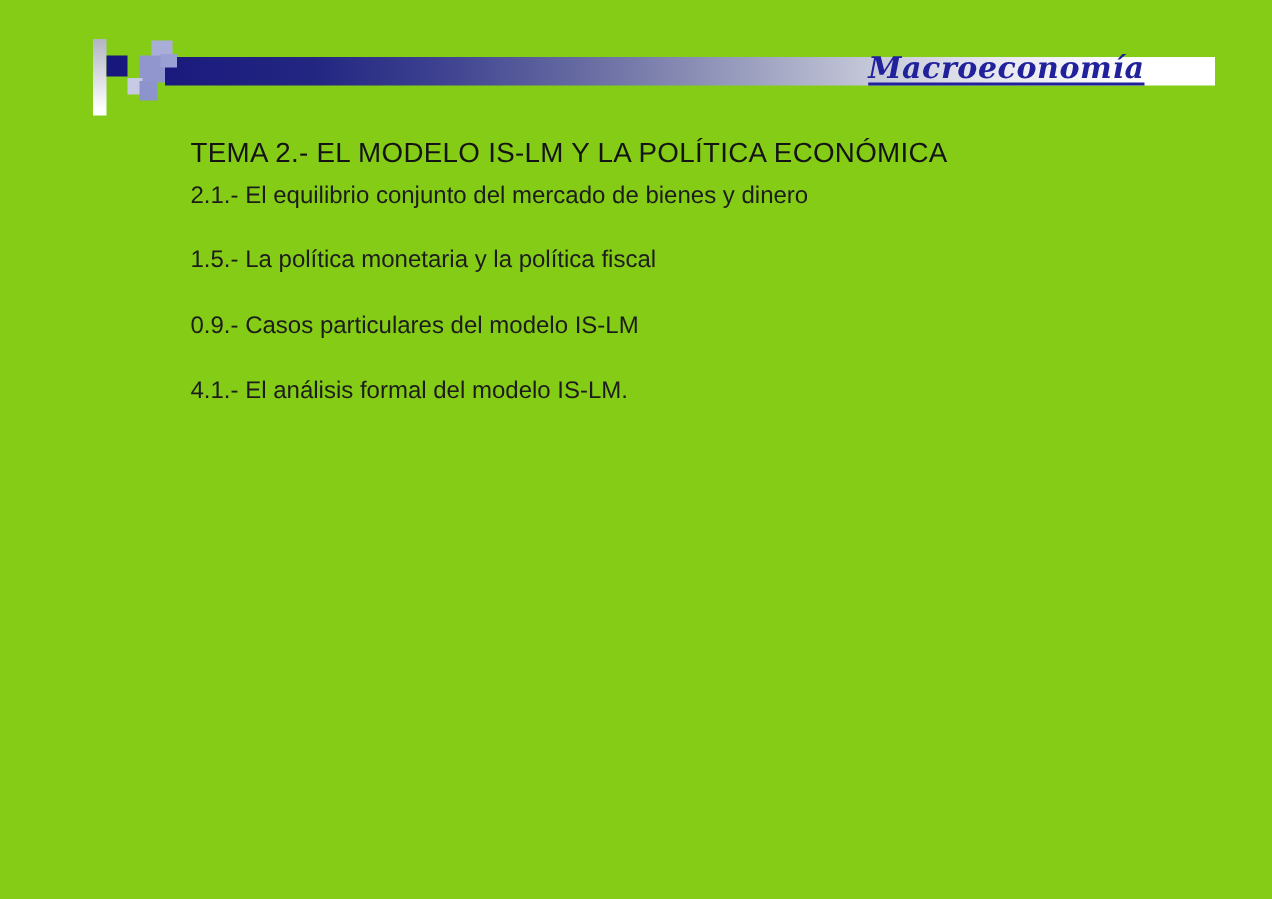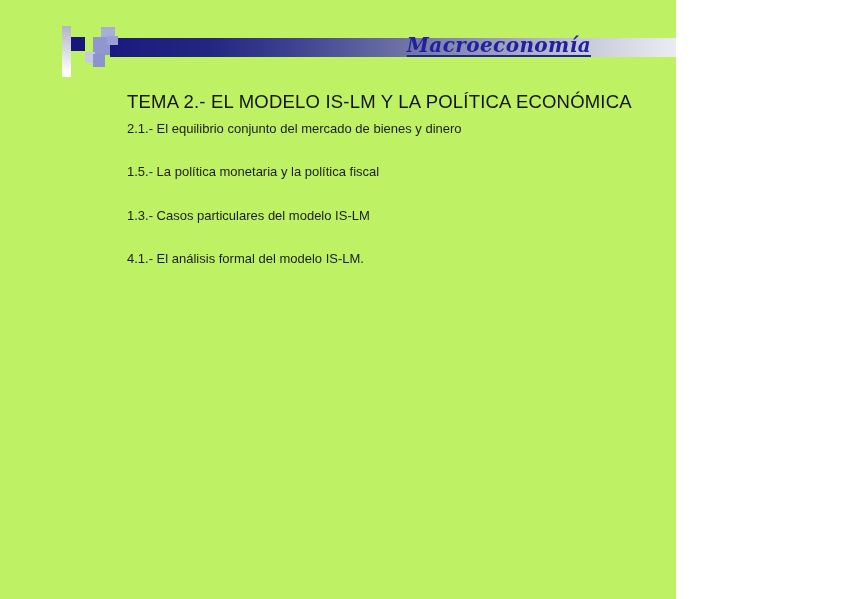--- a/index.html
+++ b/index.html
@@ -1,19 +1,19 @@
 <!DOCTYPE html>
 <html><head>
 <meta charset="utf-8">
 <style>
   html,body{margin:0;padding:0;background:#ffffff;}
   .page{
     position:relative;
-    width:676px;height:599px;
-    background:#bef264;
+    width:848px;height:599px;
+    background:#84cc16;
     overflow:hidden;
     font-family:"Liberation Sans",sans-serif;
     color:#1c1c1c;
   }
   
   .hbar{
     position:absolute;left:110px;top:38px;width:700px;height:19px;
     background:linear-gradient(90deg,
       #1a1a7e 0%, #232681 14%, #3d4190 26%, #6e72a5 42%,
       #9da1c0 56%, #c7cad9 68%, #e9eaf1 80%, #ffffff 93%);
@@ -42,21 +42,21 @@
     white-space:nowrap;
   }
   
   .title{
     position:absolute;left:127px;top:80px;
     font-size:18.5px;font-weight:normal;letter-spacing:0.2px;
     color:#141414;white-space:nowrap;line-height:1.1;
   }
   .toc-item{
     position:absolute;left:127px;
-    font-size:13px;color:#1c1c1c;white-space:nowrap;line-height:1.1;
+    font-size:16px;color:#1c1c1c;white-space:nowrap;line-height:1.1;
   }
   .i0{top:122px}.i1{top:165px}.i2{top:209px}.i3{top:252px}
 </style>
 </head>
 <body>
 
 <div class="page">
 
   <header>
     <div class="hbar"></div>
@@ -68,17 +68,17 @@
     <div class="sq sq-pale"></div>
     <div class="sq sq-mid2"></div>
     <div class="course">Macroeconomía</div>
   </header>
 
   <main>
     <h1 class="title">TEMA 2.- EL MODELO IS-LM Y LA POLÍTICA ECONÓMICA</h1>
 
     <div class="toc-item i0">2.1.- El equilibrio conjunto del mercado de bienes y dinero</div>
     <div class="toc-item i1">1.5.- La política monetaria y la política fiscal</div>
-    <div class="toc-item i2">1.3.- Casos particulares del modelo IS-LM</div>
+    <div class="toc-item i2">0.9.- Casos particulares del modelo IS-LM</div>
     <div class="toc-item i3">4.1.- El análisis formal del modelo IS-LM.</div>
   </main>
 
 </div>
 
 </body></html>

